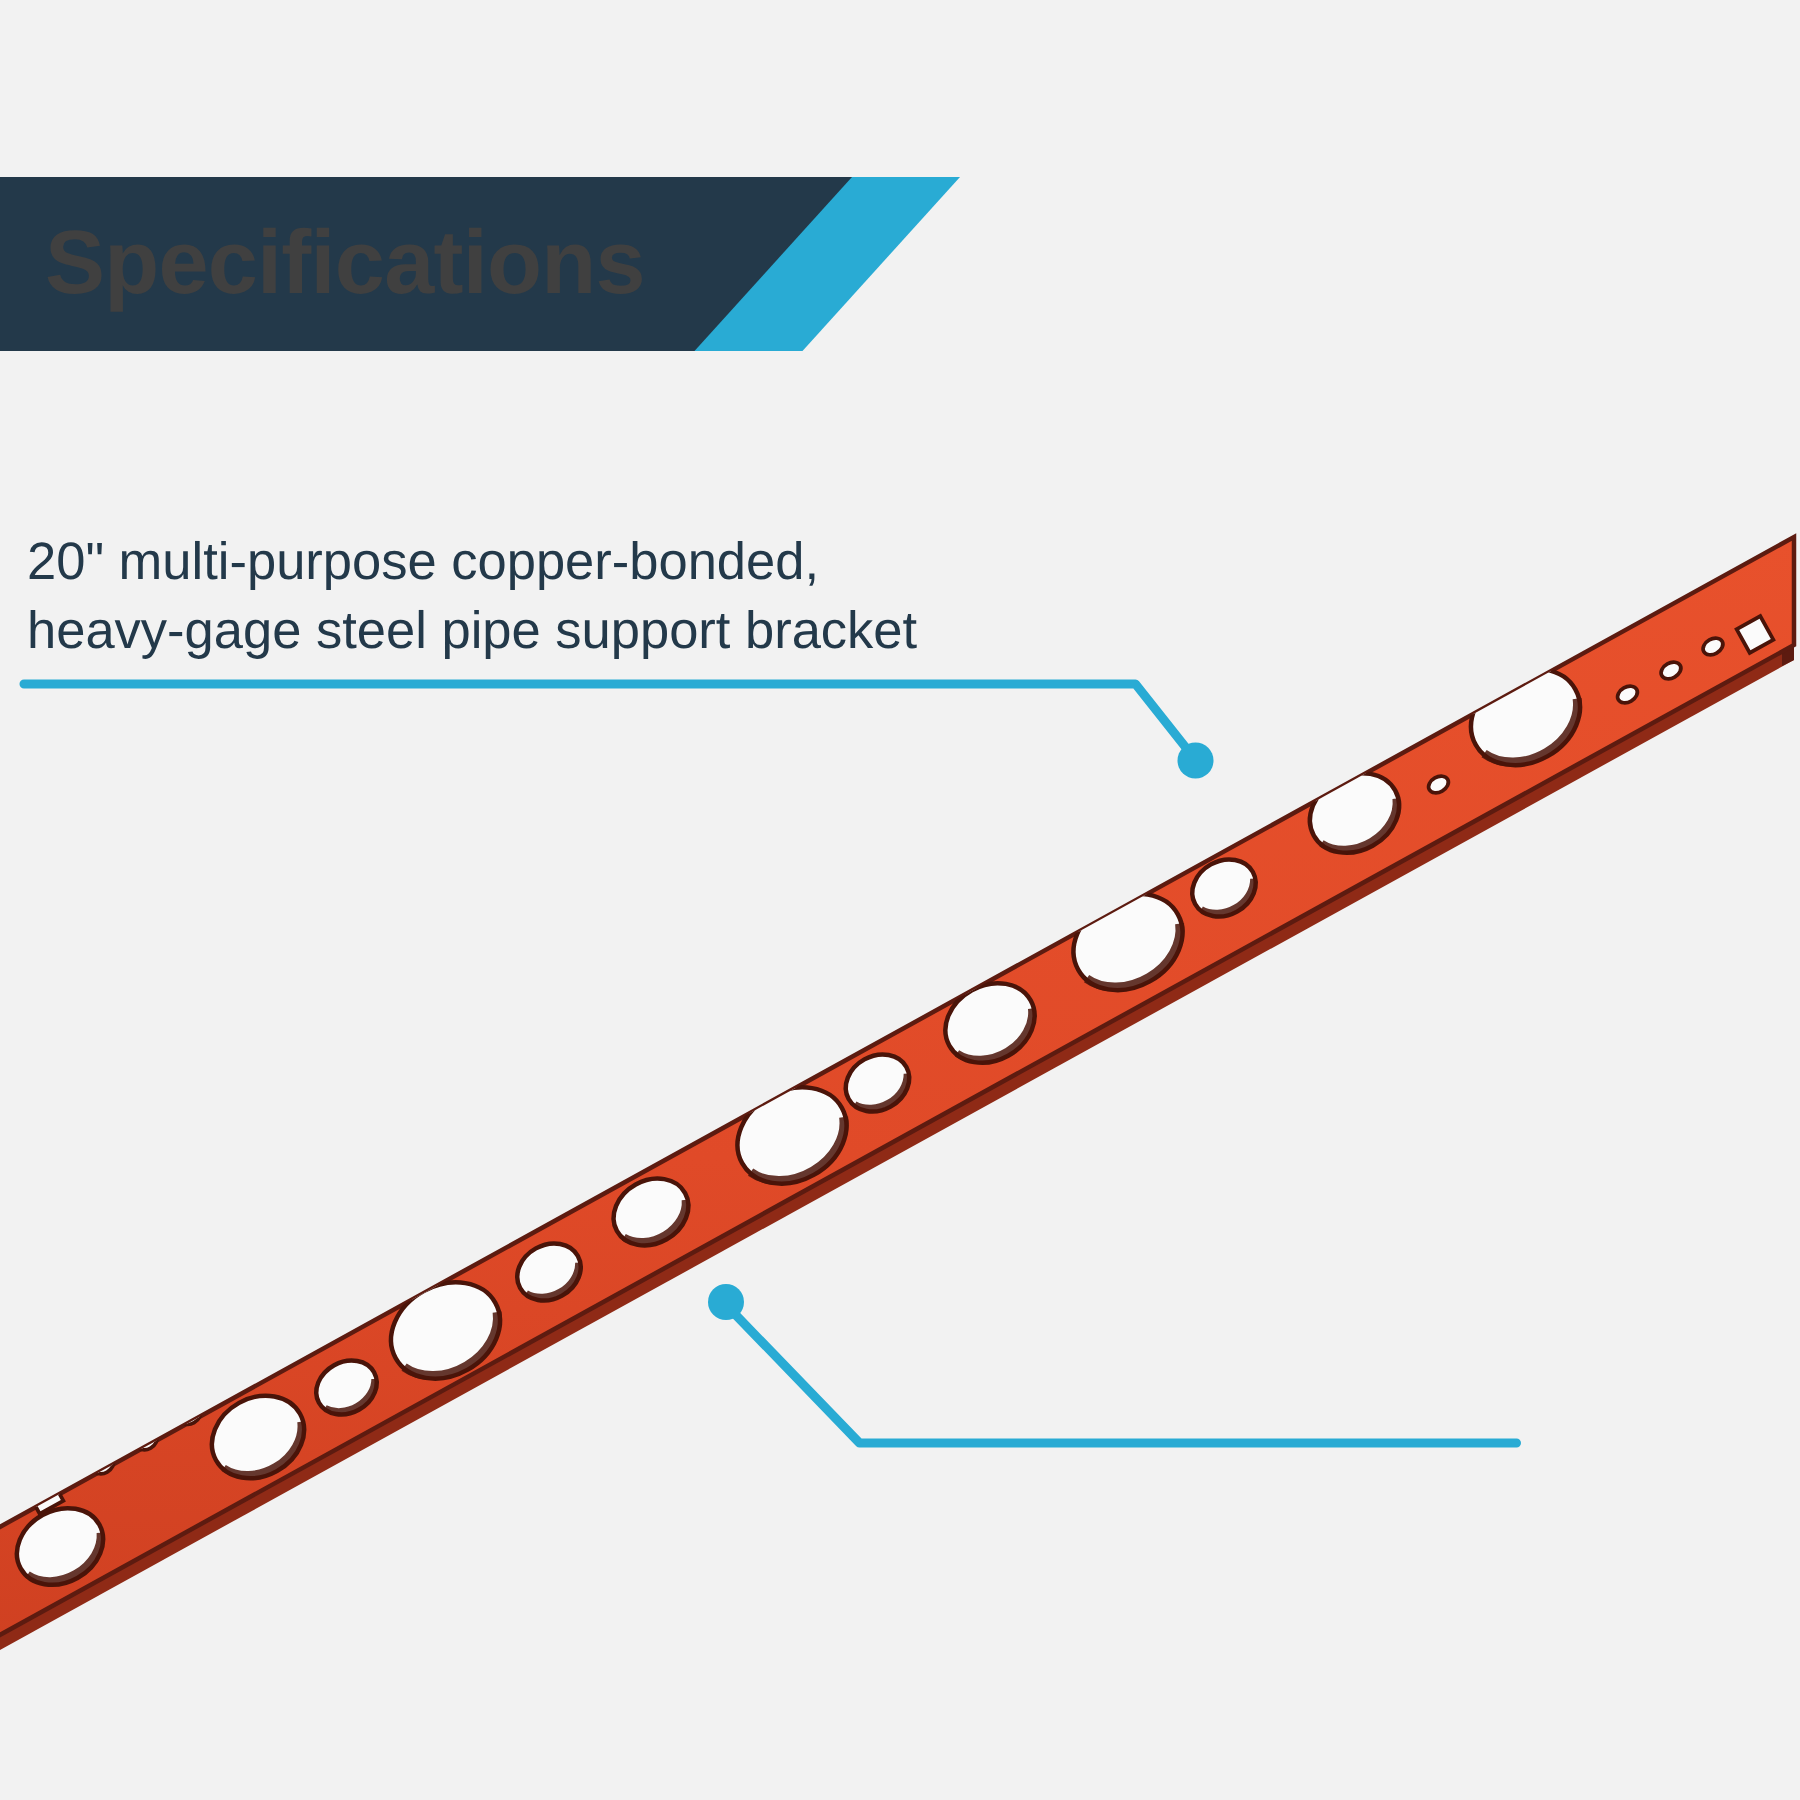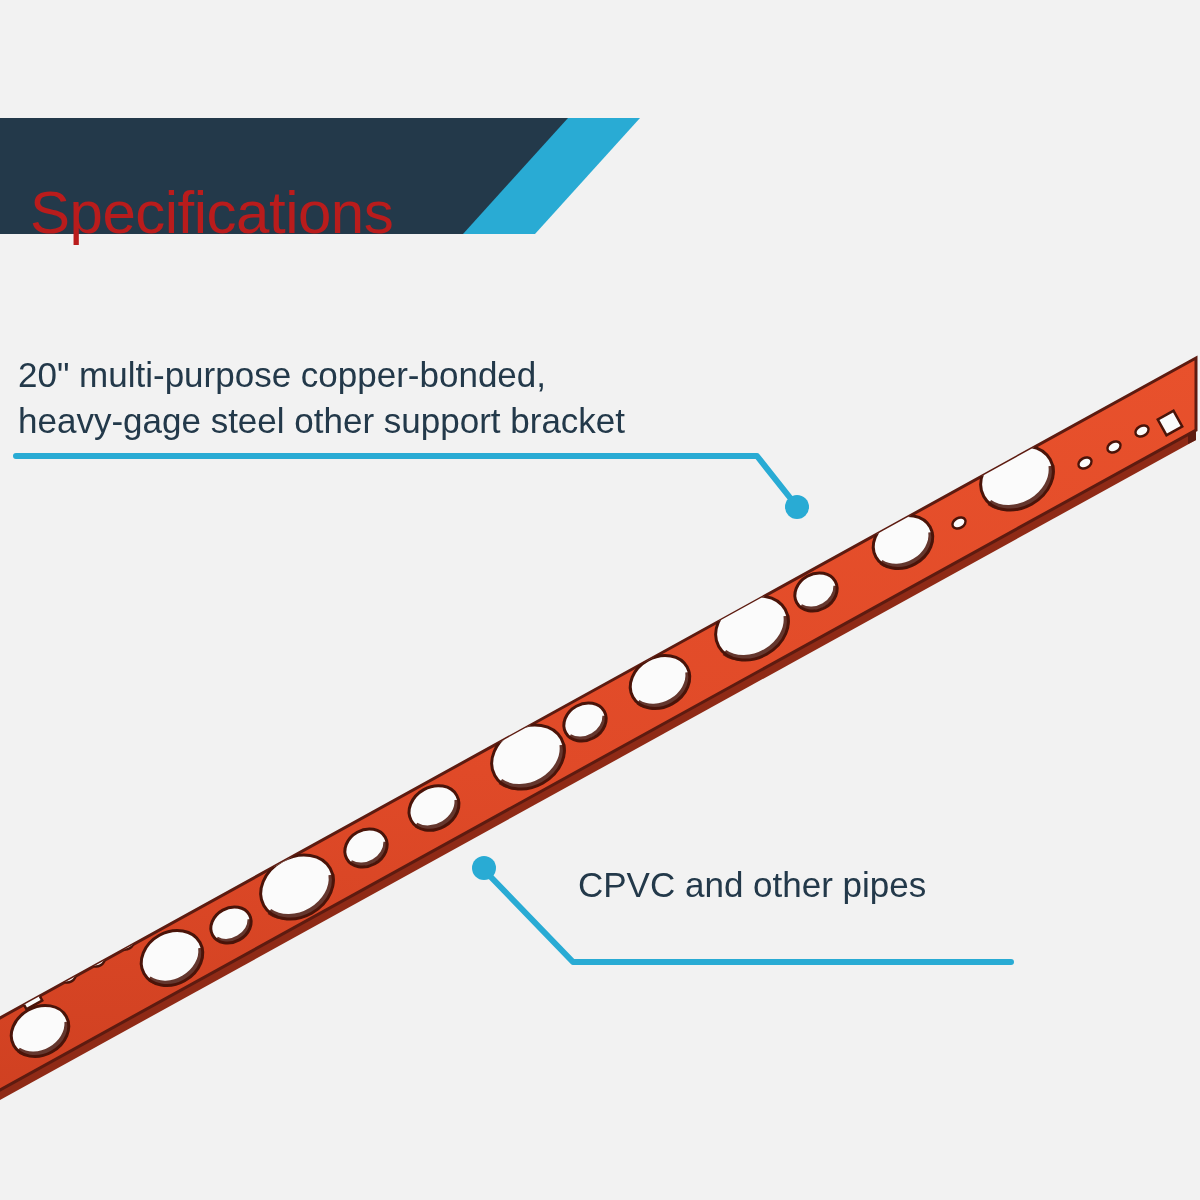--- a/index.html
+++ b/index.html
@@ -44,27 +44,26 @@
     left: 0; top: 0;
     width: 640px; height: 116px;
     background: #23394a;
     -webkit-clip-path: polygon(0 0, 568px 0, 463px 116px, 0 116px);
     clip-path: polygon(0 0, 568px 0, 463px 116px, 0 116px);
   }
   .banner-title {
     position: absolute;
     left: 30px;
     top: 20px;
-    color: #b91c1c;
+    color: #404040;
     font-size: 60px;
-    font-weight: normal;
+    font-weight: bold;
     letter-spacing: -0.5px;
     line-height: 74px;
     white-space: nowrap;
-    margin-top: 38px;
   }
 
   
   .callout-text {
     position: absolute;
     color: #23394a;
     font-size: 35px;
     line-height: 46px;
     white-space: nowrap;
   }
@@ -261,20 +260,19 @@
     </g>
 
     <g>
       <path d="M 487,873 L 573,962 L 1011,962" fill="none" stroke="#29abd4" stroke-width="6" stroke-linecap="round" stroke-linejoin="round"></path>
       <circle cx="484" cy="868" r="12" fill="#29abd4"></circle>
     </g>
   </svg>
 
   <div id="callout-1-text" class="callout-text">
     <div>20" multi-purpose copper-bonded,</div>
-    <div>heavy-gage steel other support bracket</div>
+    <div>heavy-gage steel pipe support bracket</div>
   </div>
 
   <div id="callout-2-text" class="callout-text">
-    <div>CPVC and other pipes</div>
   </div>
 
 </div>
 
 </body></html>

